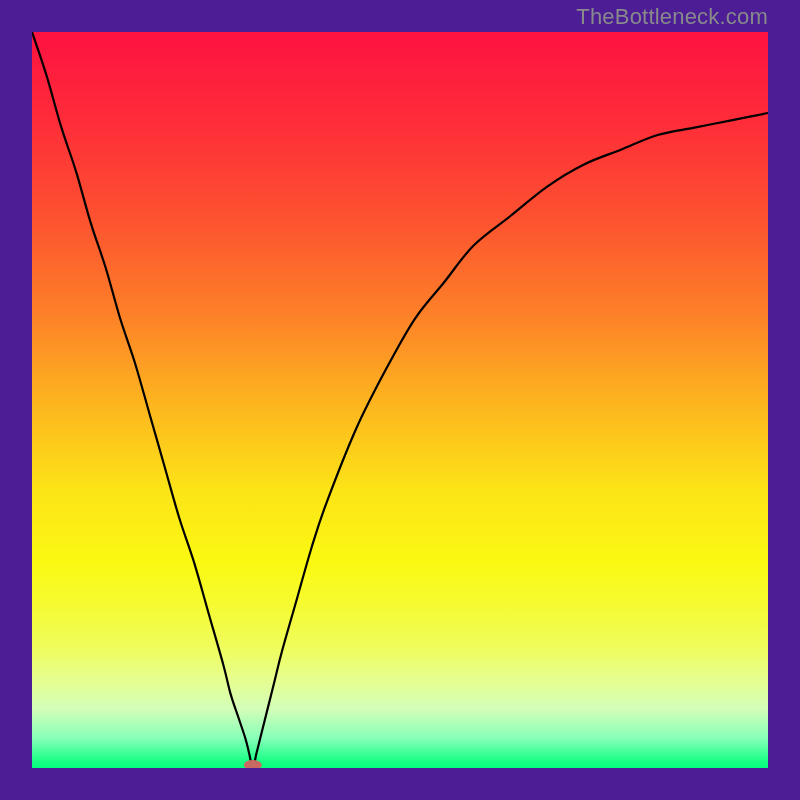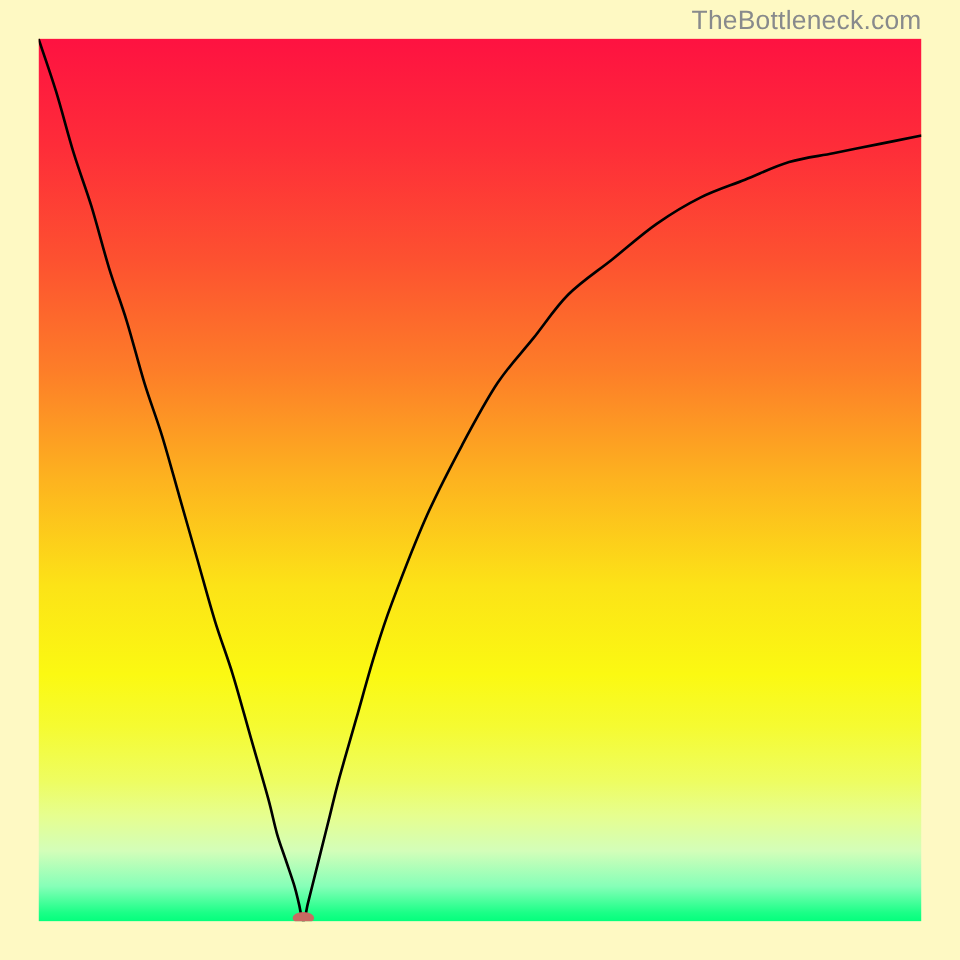--- a/index.html
+++ b/index.html
@@ -10,21 +10,21 @@
     overflow: hidden;
     background: #000;
     font-family: Arial, Helvetica, sans-serif;
   }
   .chart-frame {
     position: absolute;
     top: 0;
     left: 0;
     width: 800px;
     height: 800px;
-    background: #fef9c3;
+    background: #4c1d95;
   }
   .plot-area {
     position: absolute;
     top: 32px;
     left: 32px;
     width: 736px;
     height: 736px;
     overflow: hidden;
   }
   .attribution {

